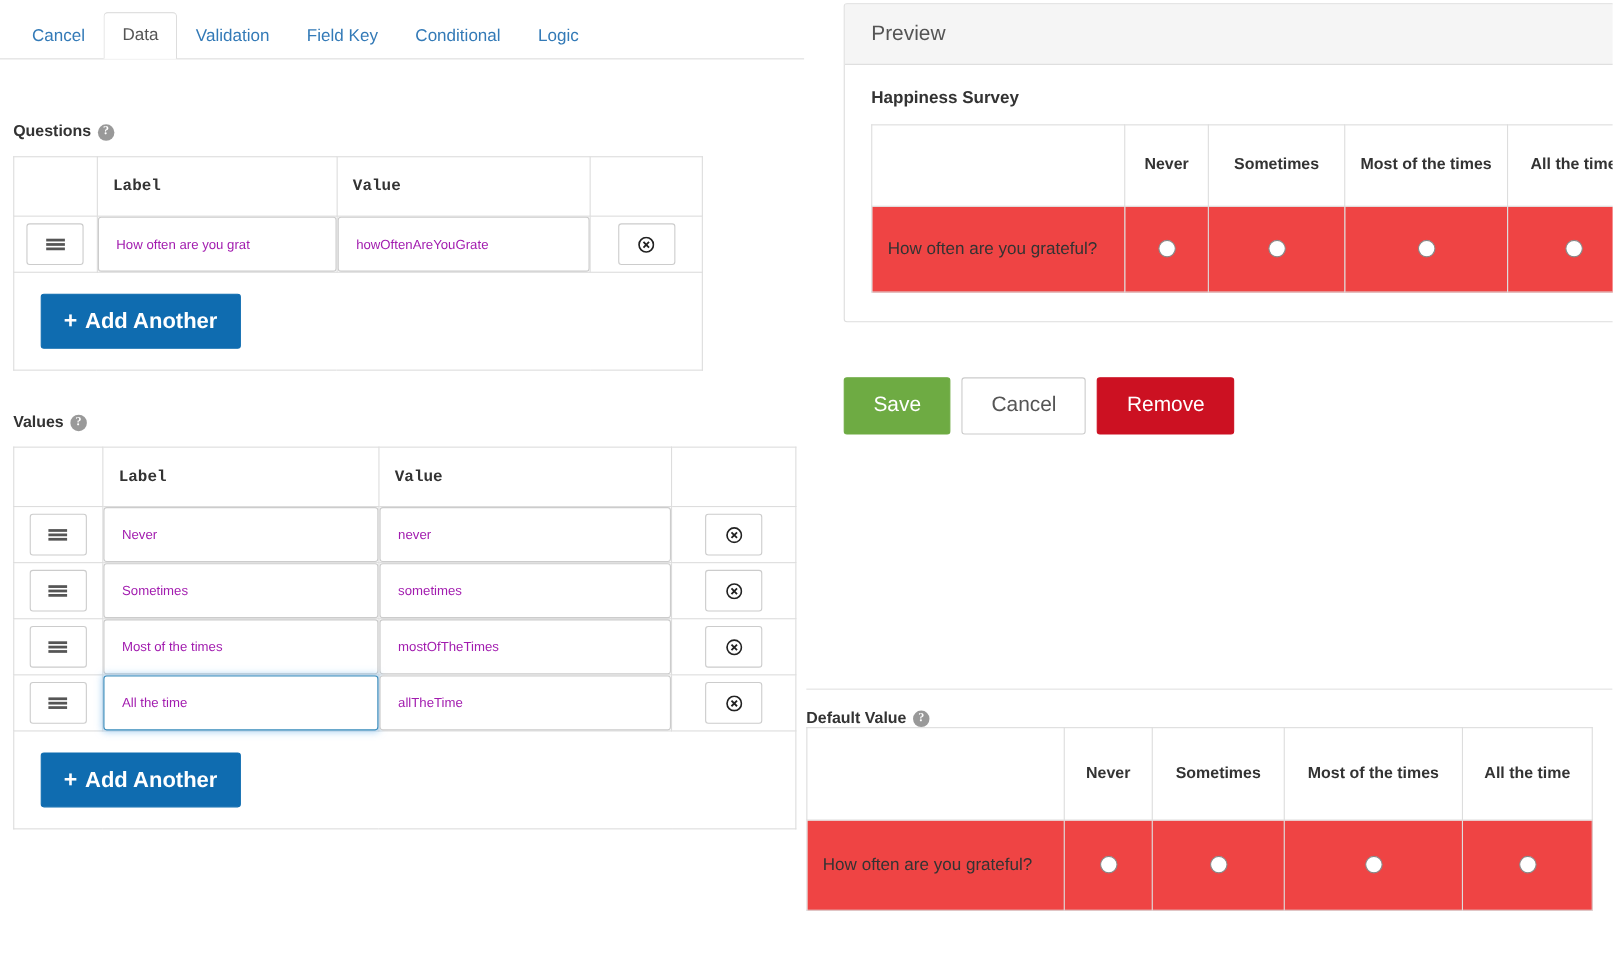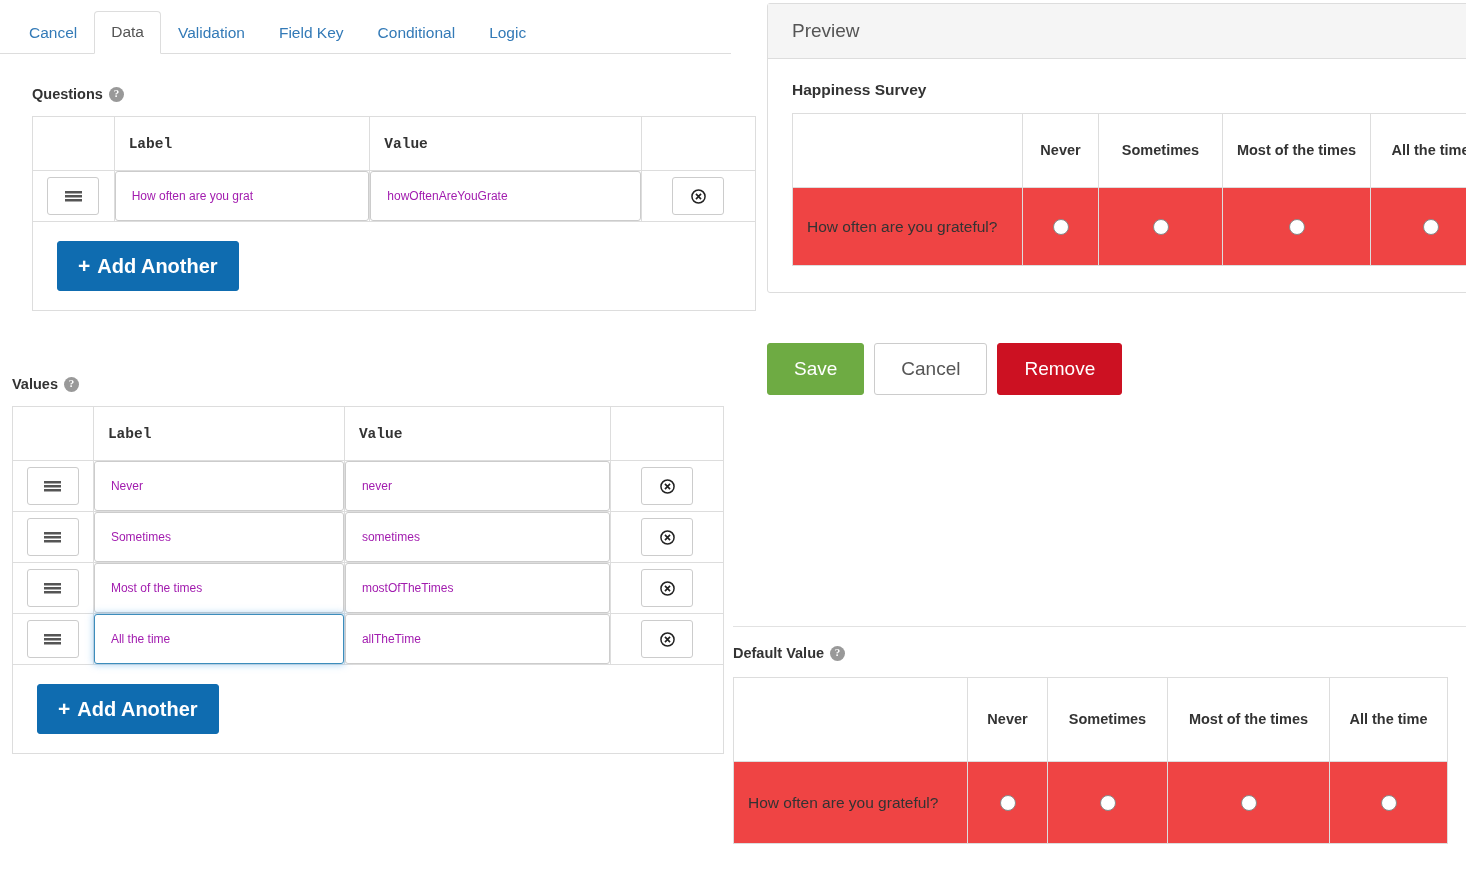--- a/index.html
+++ b/index.html
@@ -254,38 +254,38 @@
     width: 733px;
     height: 1px;
     background: #e2e2e2;
   }
 
   .default-value-block {
     position: absolute;
     left: 0; top: 645px;
     width: 733px;
   }
-  .default-value-block .section-label { margin-bottom: 16px; text-align: center; }
+  .default-value-block .section-label { margin-bottom: 0; text-align: center; }
   .dv-table { width: 712px; }
   .dv-table th { height: 84px; }
   .dv-table tbody td { height: 82px; }
 
   .col-q { width: 230px; }
   .col-n { width: 76px; }
   .col-s { width: 124px; }
   .col-m { width: 148px; }
   .col-a { width: 120px; }
 
   .dv-col-q { width: 234px; }
   .dv-col-n { width: 80px; }
   .dv-col-s { width: 120px; }
   .dv-col-m { width: 162px; }
   .dv-col-a { width: 118px; }
 
-  .q-section { position: absolute; left: 12px; top: 86px; width: 724px; margin-left: 20px; }
+  .q-section { position: absolute; left: 12px; top: 112px; width: 627px; }
   .v-section { position: absolute; left: 12px; top: 376px; width: 712px; }
   .q-section .section-label, .v-section .section-label { margin-bottom: 14px; }
 </style>
 </head>
 <body>
 
 <div class="page">
 
   <div class="left-panel">
 

